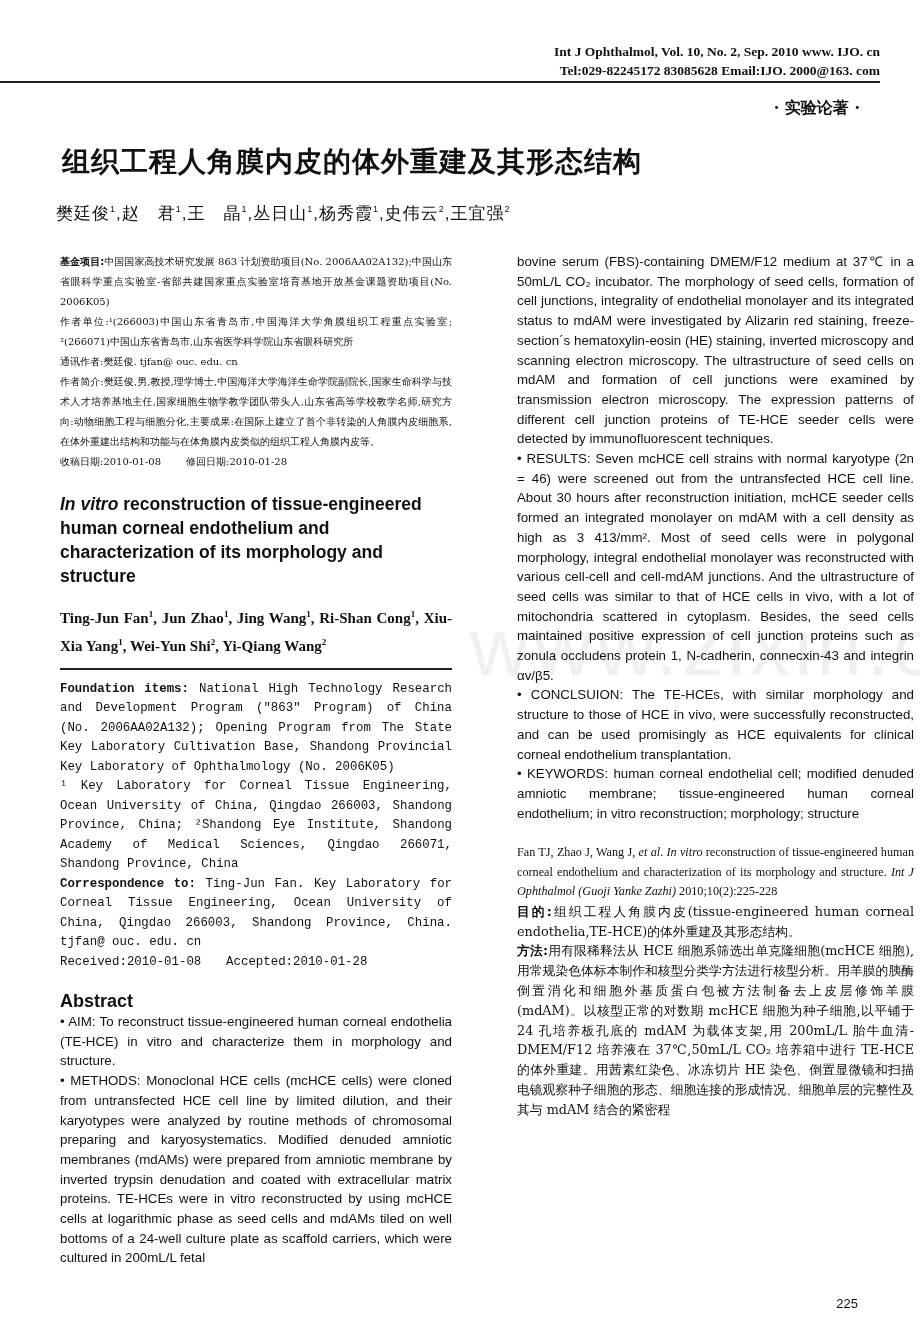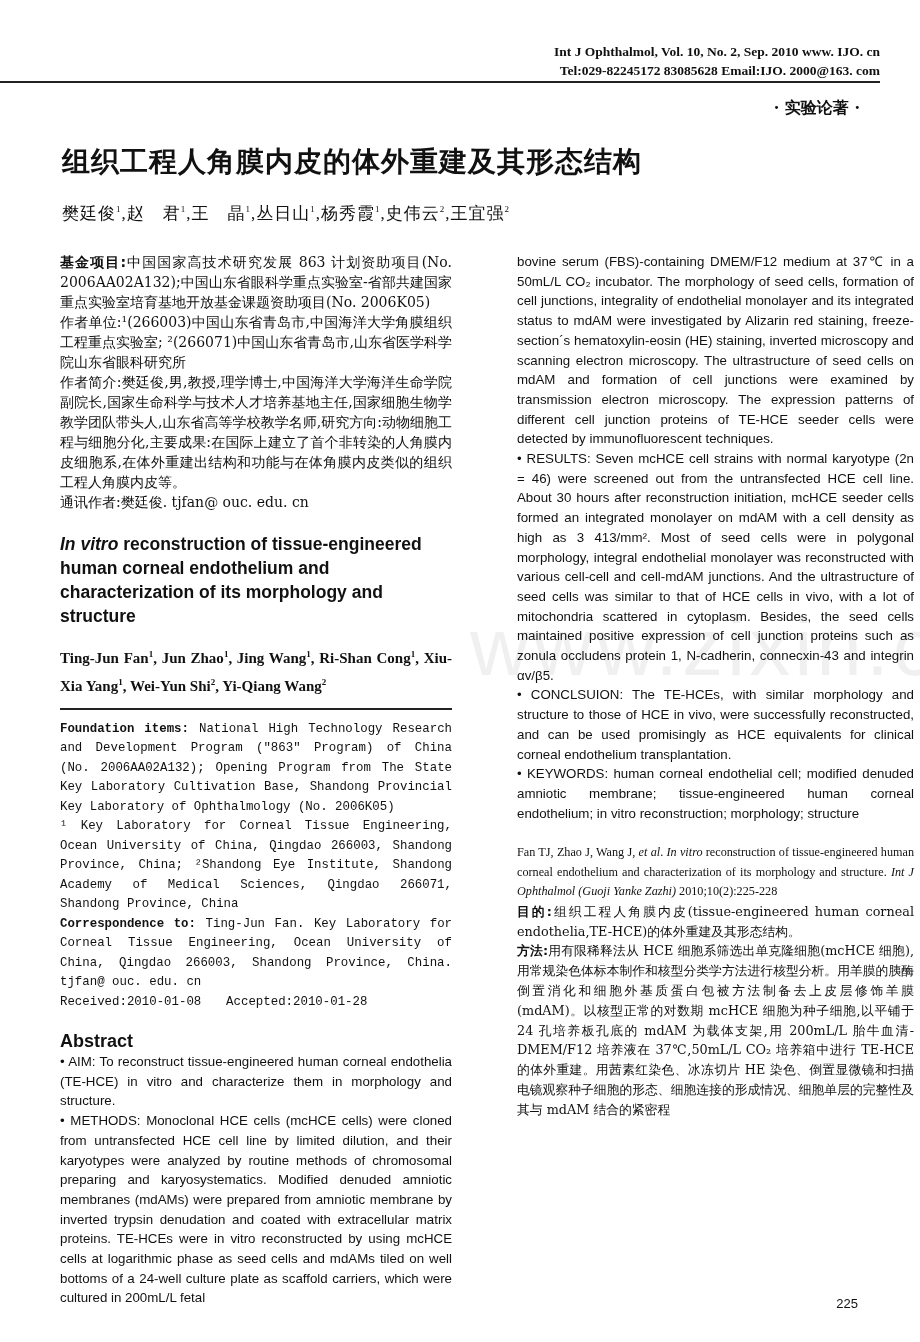--- a/index.html
+++ b/index.html
@@ -1,25 +1,25 @@
 <!DOCTYPE html>
 <html><head>
 <meta charset="utf-8">
 <style>
   html, body { margin: 0; padding: 0; background: #ffffff; }
   body { width: 920px; height: 1342px; position: relative; overflow: hidden; color: #111; font-family: "Liberation Serif", serif; }
   .header { position: absolute; left: 505px; top: 42px; width: 375px; font-family: "Liberation Serif", serif; font-weight: bold; font-size: 13.5px; line-height: 19px; text-align: right; white-space: nowrap; }
   .header .rule { position: absolute; left: -505px; right: 0; top: 39px; height: 1.5px; background: #222; }
   .section-tag { position: absolute; right: 60px; top: 98px; font-family: "DejaVu Serif", serif; font-weight: bold; font-size: 16px; }
   .cn-title { position: absolute; left: 62px; top: 143px; font-family: "DejaVu Sans", sans-serif; font-weight: bold; font-size: 28px; letter-spacing: 1px; }
-  .cn-authors { position: absolute; left: 62px; top: 202px; font-family: Liberation Serif, serif; font-size: 17px; letter-spacing: 1px; }
+  .cn-authors { position: absolute; left: 56px; top: 202px; font-family: Liberation Sans, sans-serif; font-size: 17px; letter-spacing: 1px; }
   .cn-authors sup, .en-authors sup { font-size: 9px; }
   .col-left { position: absolute; left: 60px; top: 252px; width: 392px; }
   .col-right { position: absolute; left: 483px; top: 252px; width: 397px; margin-left: 34px; }
-  .cn-meta { font-family: "DejaVu Serif", serif; font-size: 14px; line-height: 20px; text-align: justify; margin: 0; }
+  .cn-meta { font-family: "DejaVu Serif", serif; font-size: 10px; line-height: 20px; text-align: justify; margin: 0; }
   .cn-meta b { font-family: "DejaVu Sans", sans-serif; }
   .en-title { margin-top: 20px; font-family: "Liberation Sans", sans-serif; font-weight: bold; font-size: 17.5px; line-height: 24px; }
   .en-title i { font-style: italic; }
   .en-authors { margin-top: 14px; font-family: "Liberation Serif", serif; font-weight: bold; font-size: 15px; line-height: 24px; text-align: justify; }
   .hr { height: 1.5px; background: #222; margin: 10px 0 10px 0; }
   .en-meta { font-family: Liberation Mono, monospace; font-size: 12.4px; line-height: 19.5px; text-align: justify; margin: 0; }
   .abstract-h { margin-top: 18px; font-family: "Liberation Sans", sans-serif; font-weight: bold; font-size: 18px; line-height: 22px; }
   .abs { font-family: "Liberation Sans", sans-serif; font-size: 13.3px; line-height: 19.7px; text-align: justify; margin: 0; }
   .cite { margin-top: 20px; font-family: "Liberation Serif", serif; font-size: 12.2px; line-height: 19.5px; text-align: justify; }
   .zh-h { margin-top: 18px; font-family: "DejaVu Sans", sans-serif; font-weight: bold; font-size: 14px; line-height: 20px; }
@@ -39,22 +39,23 @@
   <div class="rule"></div>
 </div>
 <div class="section-tag">· 实验论著 ·</div>
 
 <div class="cn-title">组织工程人角膜内皮的体外重建及其形态结构</div>
 <div class="cn-authors" id="cn-authors"><span>樊廷俊</span><sup>1</sup>,<span>赵　君</span><sup>1</sup>,<span>王　晶</span><sup>1</sup>,<span>丛日山</span><sup>1</sup>,<span>杨秀霞</span><sup>1</sup>,<span>史伟云</span><sup>2</sup>,<span>王宜强</span><sup>2</sup></div>
 
 <div class="col-left">
   <p class="cn-meta"><b>基金项目:</b><span>中国国家高技术研究发展 863 计划资助项目(No. 2006AA02A132);中国山东省眼科学重点实验室-省部共建国家重点实验室培育基地开放基金课题资助项目(No. 2006K05)</span></p>
   <p class="cn-meta"><span>作者单位:</span><span>¹(266003)中国山东省青岛市,中国海洋大学角膜组织工程重点实验室; ²(266071)中国山东省青岛市,山东省医学科学院山东省眼科研究所</span></p>
+  <p class="cn-meta"><span>通讯作者:</span><span>樊廷俊. tjfan@ ouc. edu. cn</span></p>
   <p class="cn-meta"><span>作者简介:</span><span>樊廷俊,男,教授,理学博士,中国海洋大学海洋生命学院副院长,国家生命科学与技术人才培养基地主任,国家细胞生物学教学团队带头人,山东省高等学校教学名师,研究方向:动物细胞工程与细胞分化,主要成果:在国际上建立了首个非转染的人角膜内皮细胞系,在体外重建出结构和功能与在体角膜内皮类似的组织工程人角膜内皮等。</span></p>
-  <p class="cn-meta"><span>通讯作者:</span><span>樊廷俊. tjfan@ ouc. edu. cn</span></p>
+  <p class="cn-meta"><span>收稿日期:</span><span>2010-01-08</span>   <span>修回日期:</span><span>2010-01-28</span></p>
 
   <div class="en-title"><i>In vitro</i><span> reconstruction of tissue-engineered human corneal endothelium and characterization of its morphology and structure</span></div>
   <div class="en-authors" id="en-authors"><span>Ting-Jun Fan</span><sup>1</sup>, <span>Jun Zhao</span><sup>1</sup>, <span>Jing Wang</span><sup>1</sup>, <span>Ri-Shan Cong</span><sup>1</sup>, <span>Xiu-Xia Yang</span><sup>1</sup>, <span>Wei-Yun Shi</span><sup>2</sup>, <span>Yi-Qiang Wang</span><sup>2</sup></div>
   <div class="hr"></div>
 
   <p class="en-meta"><b>Foundation items:</b><span> National High Technology Research and Development Program ("863" Program) of China (No. 2006AA02A132); Opening Program from The State Key Laboratory Cultivation Base, Shandong Provincial Key Laboratory of Ophthalmology (No. 2006K05)</span></p>
   <p class="en-meta">¹ Key Laboratory for Corneal Tissue Engineering, Ocean University of China, Qingdao 266003, Shandong Province, China; ²Shandong Eye Institute, Shandong Academy of Medical Sciences, Qingdao 266071, Shandong Province, China</p>
   <p class="en-meta"><b>Correspondence to:</b><span> Ting-Jun Fan. Key Laboratory for Corneal Tissue Engineering, Ocean University of China, Qingdao 266003, Shandong Province, China. tjfan@ ouc. edu. cn</span></p>
   <p class="en-meta"><span>Received:2010-01-08</span>  <span>Accepted:2010-01-28</span></p>
 

